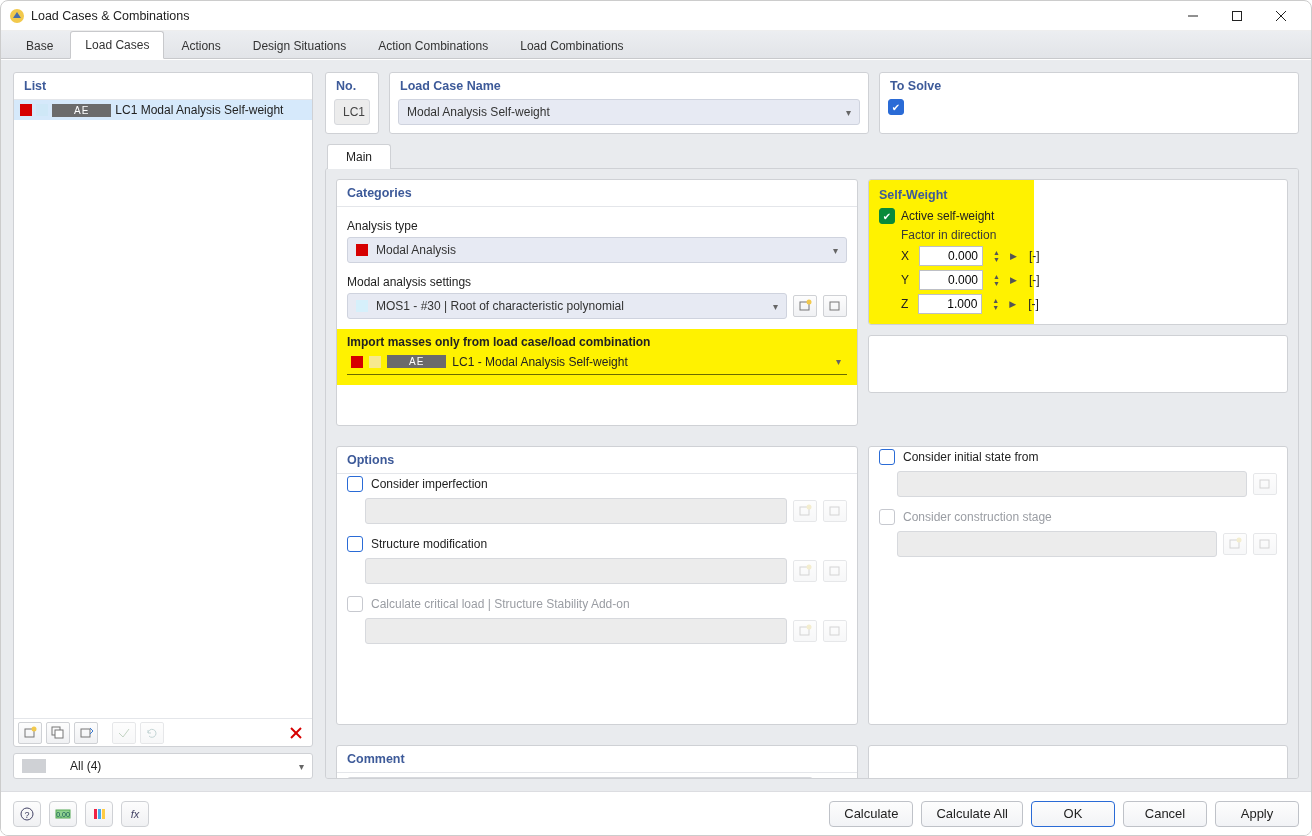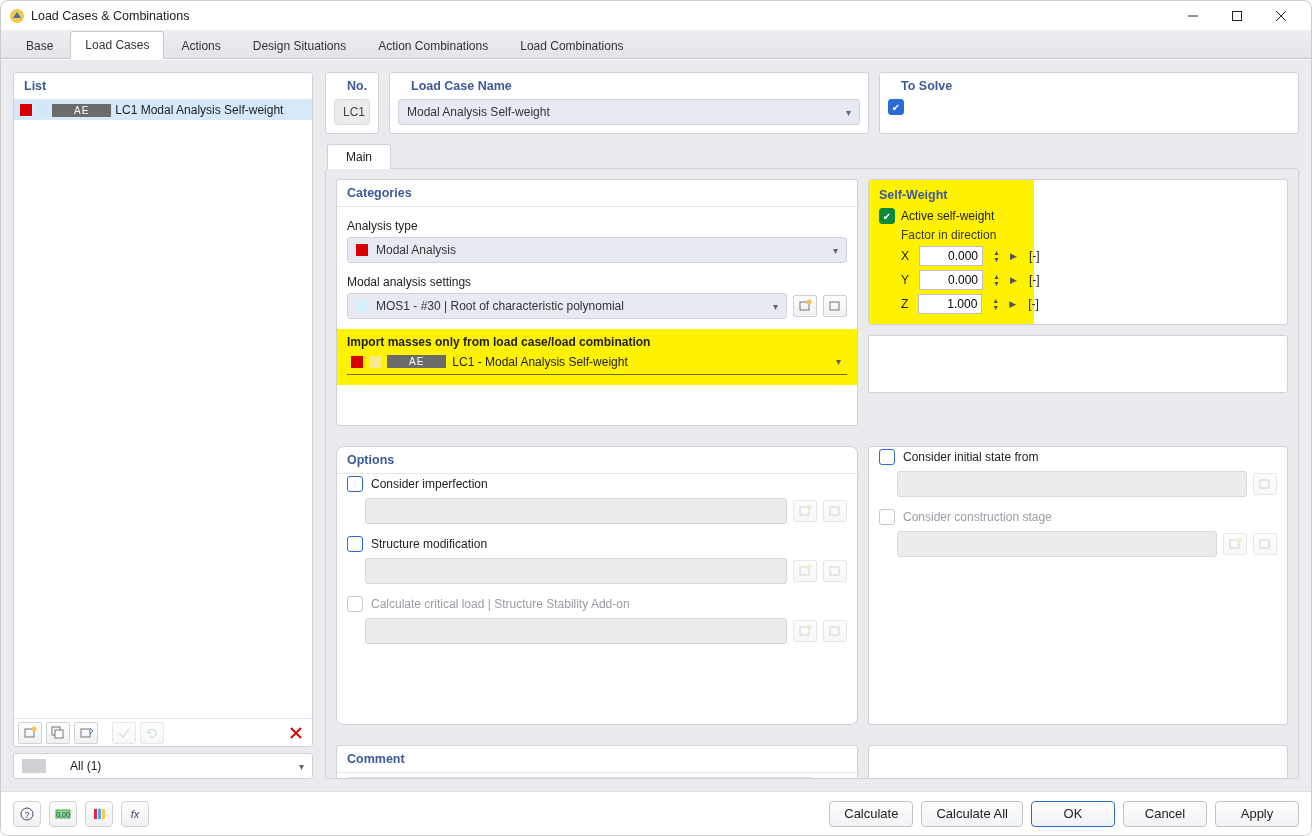--- a/index.html
+++ b/index.html
@@ -27,21 +27,21 @@
   .list-toolbar { height:28px; display:flex; align-items:center; gap:4px; padding:2px 4px; border-top:1px solid #e4e6ea;}
   .mini-btn { width:24px; height:22px; border:1px solid #cfd1d5; border-radius:2px; background:linear-gradient(#fdfdfd,#f0f1f3); display:flex; align-items:center; justify-content:center; color:#555;}
   .mini-btn.disabled { opacity:.5;}
   .mini-btn.danger { color:#d60000; border-color:transparent; background:transparent;}
   .filter-dd { margin-top:6px; height:26px; border:1px solid #cfd1d5; border-radius:3px; background:#fff; display:flex; align-items:center; padding:0 8px; position:relative;}
   .filter-swatch { width:24px; height:14px; background:#cfd1d5; margin-right:24px;}
   .chev { position:absolute; right:8px; color:#666; font-size:10px;}
   .right-col { flex:1; display:flex; flex-direction:column; gap:10px;}
   .top-row { display:flex; gap:10px;}
   .field-stack { display:flex; flex-direction:column;}
-  .field-stack .section-title { border-bottom:none; padding-bottom:2px;margin-left:11px;}
+  .field-stack .section-title { border-bottom:none; padding-bottom:2px;}
   .no-box { width:54px;}
   .lc-name-box { flex:1;}
   .tosolve-box { width:420px;}
   .ro-input { margin:4px 8px 8px; height:26px; background:#ececec; border:1px solid #d7d9dd; border-radius:3px; display:flex; align-items:center; padding:0 8px; color:#444;}
   .dd { margin:4px 8px 8px; height:26px; background:#e7eaf3; border:1px solid #cfd3de; border-radius:3px; display:flex; align-items:center; padding:0 8px; position:relative; color:#333;}
   .dd .chev { right:8px;}
   .check { width:16px; height:16px; border-radius:3px; border:1px solid #2a6bd6; background:#2a6bd6; display:inline-flex; align-items:center; justify-content:center; color:#fff; font-size:10px;}
   .check.empty { background:#fff; color:transparent;}
   .check.green { background:#0a8a3a; border-color:#0a8a3a; color:#fff;}
   .to-solve-check { margin:4px 8px 8px;}
@@ -61,21 +61,21 @@
   .hl-box { background:#fff200; padding:8px 10px 10px; }
   .hl-title { color:#3d5a99; font-weight:600; font-size:12.5px; margin-bottom:6px;}
   .fid-lbl { color:#3a3a3a; font-size:12px; margin:4px 0 2px 22px;}
   .num-row { display:flex; align-items:center; gap:10px; margin:4px 0 0 22px;}
   .num-input { width:64px; height:20px; background:#fff; border:1px solid #bdbfc5; text-align:right; padding:0 4px; font-size:12px;}
   .spin { width:14px; display:flex; flex-direction:column;}
   .spin span { font-size:7px; line-height:7px; color:#555; text-align:center;}
   .tri { font-size:9px; color:#555;}
   .unit { font-size:12px; color:#222; margin-left:2px;}
   .opts-row { display:flex; gap:10px;}
-  .opts-panel { flex:1;border-radius:8px;}
+  .opts-panel { flex:1;}
   .opt-item { display:flex; align-items:center; gap:8px; padding:2px 10px;}
   .opt-item.dis { color:#9a9da3;}
   .opt-sub { margin:4px 10px 10px 28px; display:flex; gap:6px; align-items:center;}
   .opt-field { flex:1; height:26px; background:#ececec; border:1px solid #d7d9dd; border-radius:3px;}
   .comment-panel { }
   .comment-dd { margin:4px 10px 10px; height:26px; background:#ececec; border:1px solid #d7d9dd; border-radius:3px; position:relative;}
   .blank-panel { height:58px;}
   .footer { position:absolute; bottom:0; left:0; right:0; height:44px; border-top:1px solid #dcdde1; background:#fff; display:flex; align-items:center; padding:0 12px; gap:8px;}
   .footer .spacer { flex:1;}
   .fbtn { min-width:84px; height:26px; border:1px solid #bfc2c8; border-radius:4px; background:linear-gradient(#fdfdfd,#f2f3f6); padding:0 14px; display:flex; align-items:center; justify-content:center; font-size:13px;}
@@ -178,21 +178,21 @@
           <div class="mini-btn danger">
               <svg width="16" height="16">
                 <line x1="3" y1="3" x2="13" y2="13" stroke="#d60000" stroke-width="2"></line>
                 <line x1="13" y1="3" x2="3" y2="13" stroke="#d60000" stroke-width="2"></line>
               </svg>
             </div>
         </div>
       </div>
       <div class="filter-dd">
         <span class="filter-swatch"></span>
-        <span>All (1)</span>
+        <span>All (4)</span>
         <span class="chev">▾</span>
       </div>
     </div>
 
     <div class="right-col">
 
       <div class="top-row">
         <div class="panel field-stack no-box">
           <div class="section-title">No.</div>
           <div class="ro-input">LC1</div>

